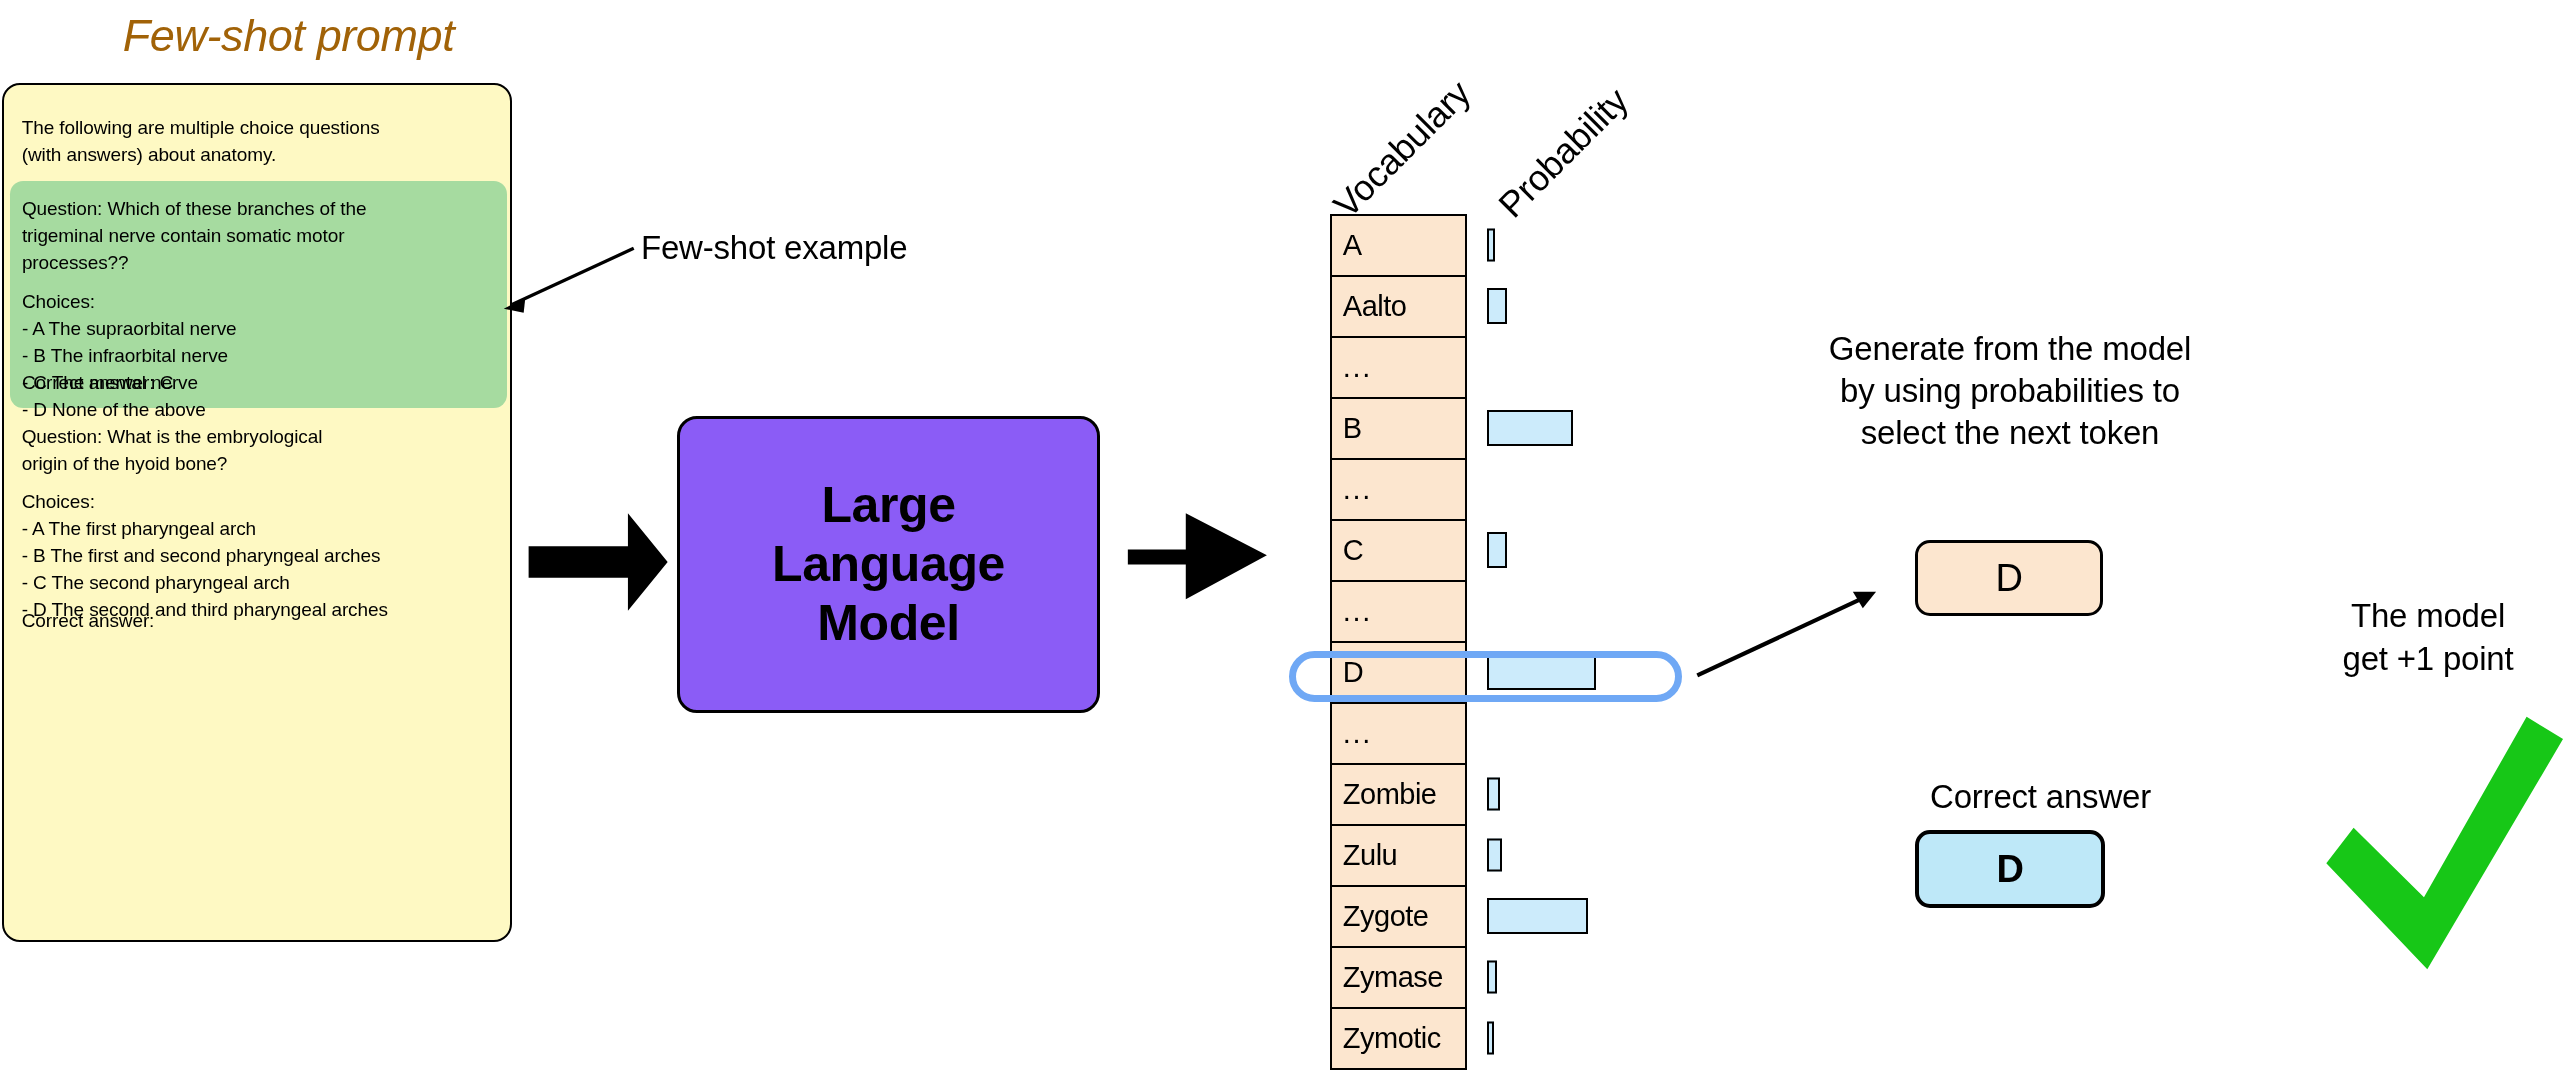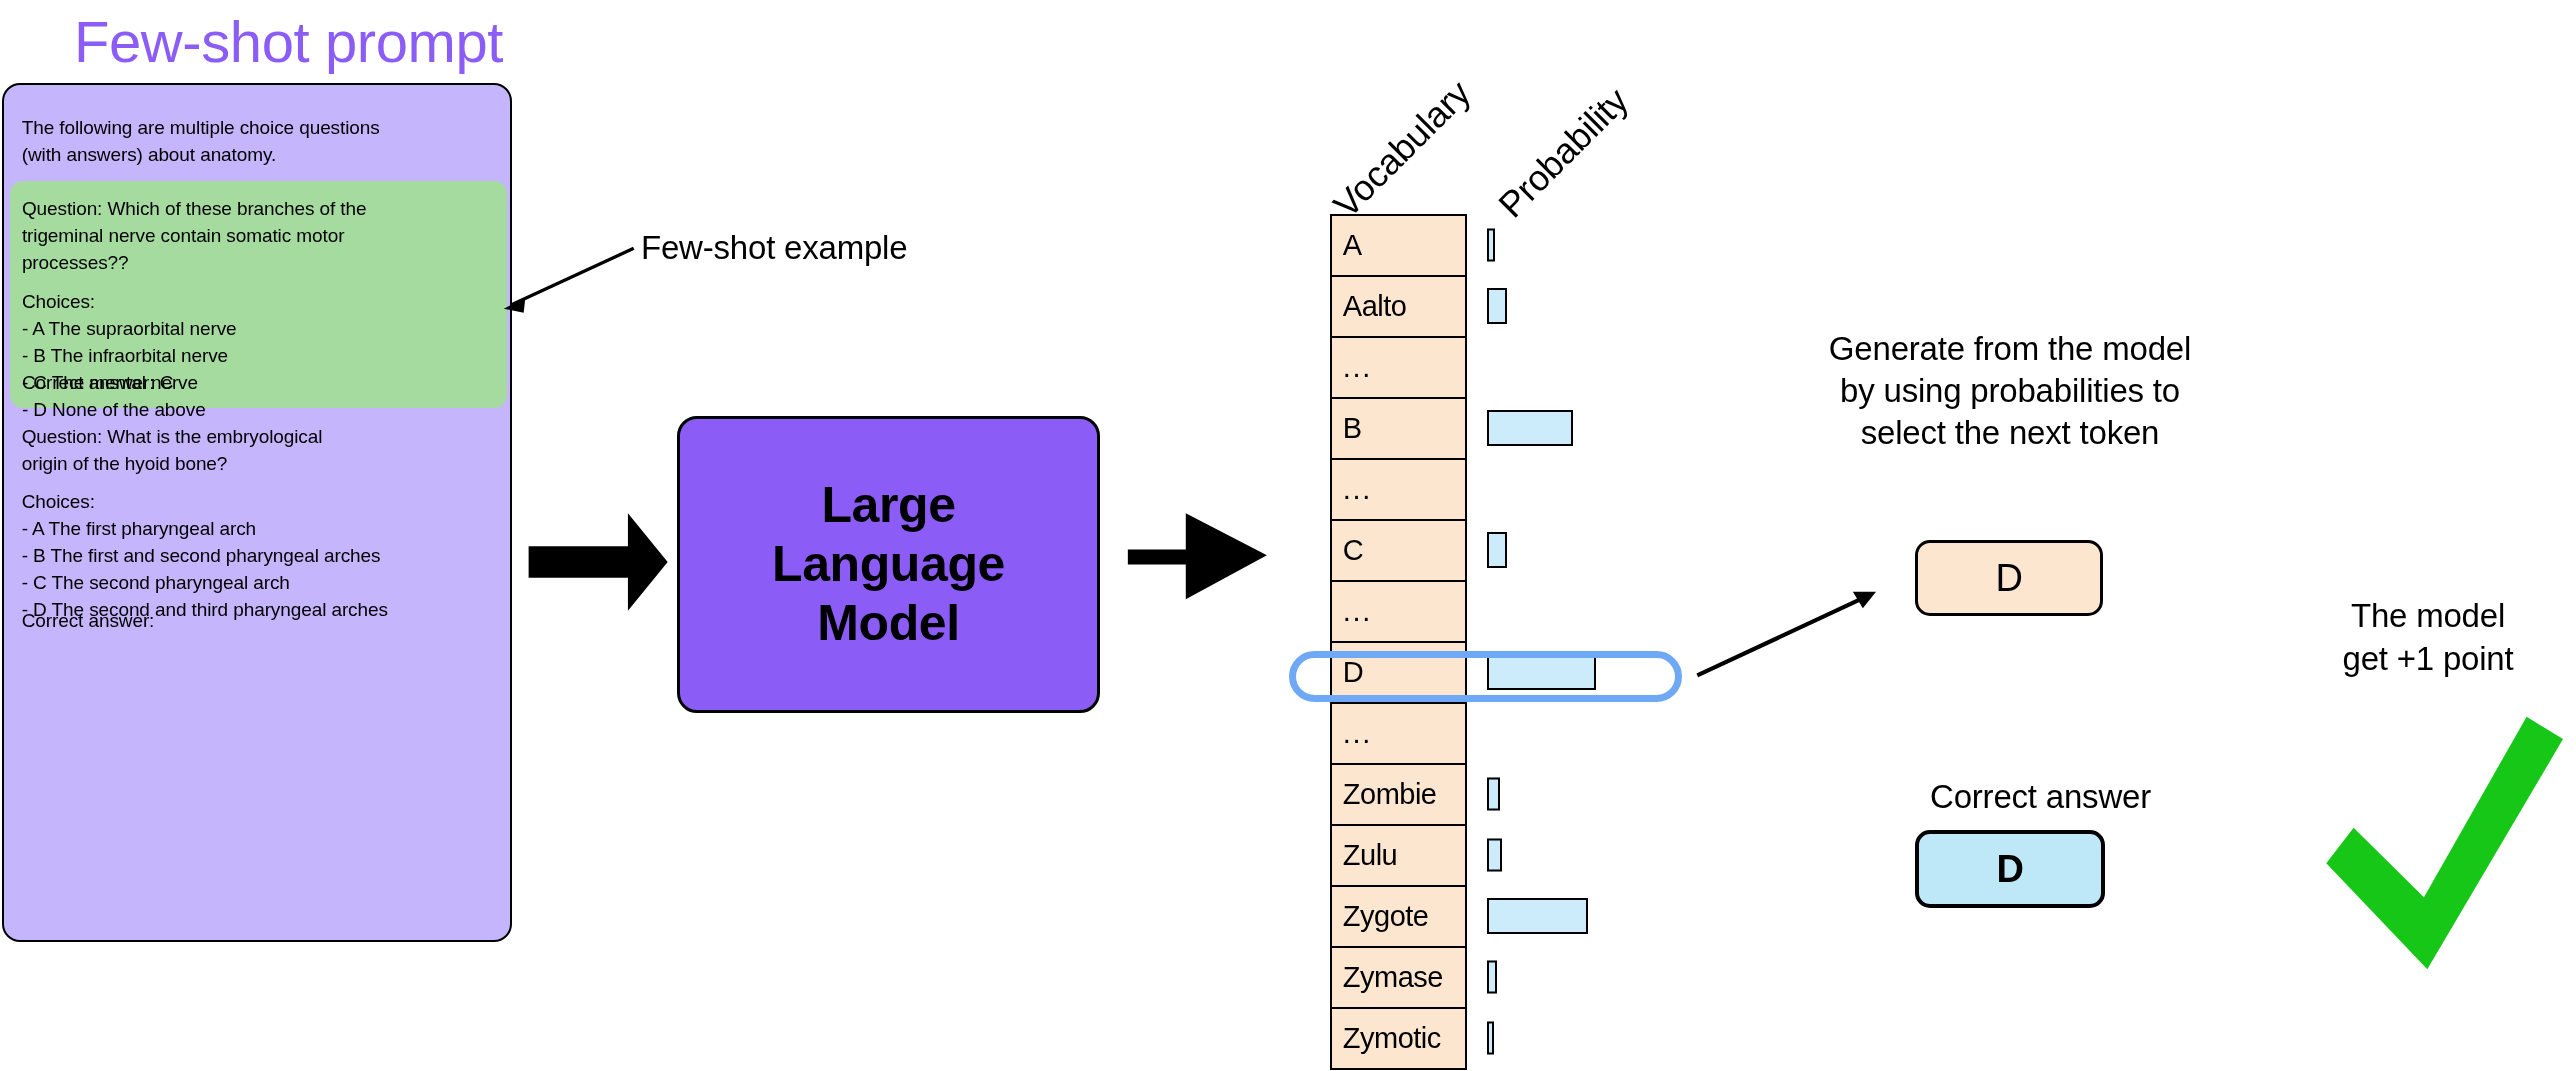--- a/index.html
+++ b/index.html
@@ -5,28 +5,28 @@
   html,body{margin:0;padding:0;background:#ffffff;}
   body{
     width:2576px;height:1071px;position:relative;overflow:hidden;
     font-family:"Liberation Sans",sans-serif;color:#000;
   }
   .abs{position:absolute;}
 
   
   #fewshot-title{
     left:73px;top:11.6px;width:431px;
-    font-size:58px;line-height:1.05;letter-spacing:-0.4px;
-    text-align:center;color:#8b5cf6;
+    font-size:45px;line-height:1.05;letter-spacing:-0.4px;
+    text-align:center;color:#a16207;font-style:italic;
   }
 
   
   #prompt-card{
     left:1.7px;top:83px;width:510px;height:859px;
-    background:#c4b5fd;border:2.5px solid #000;border-radius:18px;
+    background:#fef9c3;border:2.5px solid #000;border-radius:18px;
     box-sizing:border-box;overflow:hidden;
   }
   .prompt-text{
     font-size:19px;line-height:1.42;letter-spacing:-0.1px;white-space:pre-line;
   }
   #prompt-intro{left:18px;top:30px;width:472px;}
   #fewshot-example-block{
     left:6.6px;top:96px;width:497px;height:227px;
     background:#A6DBA0;border-radius:13.2px;
   }

